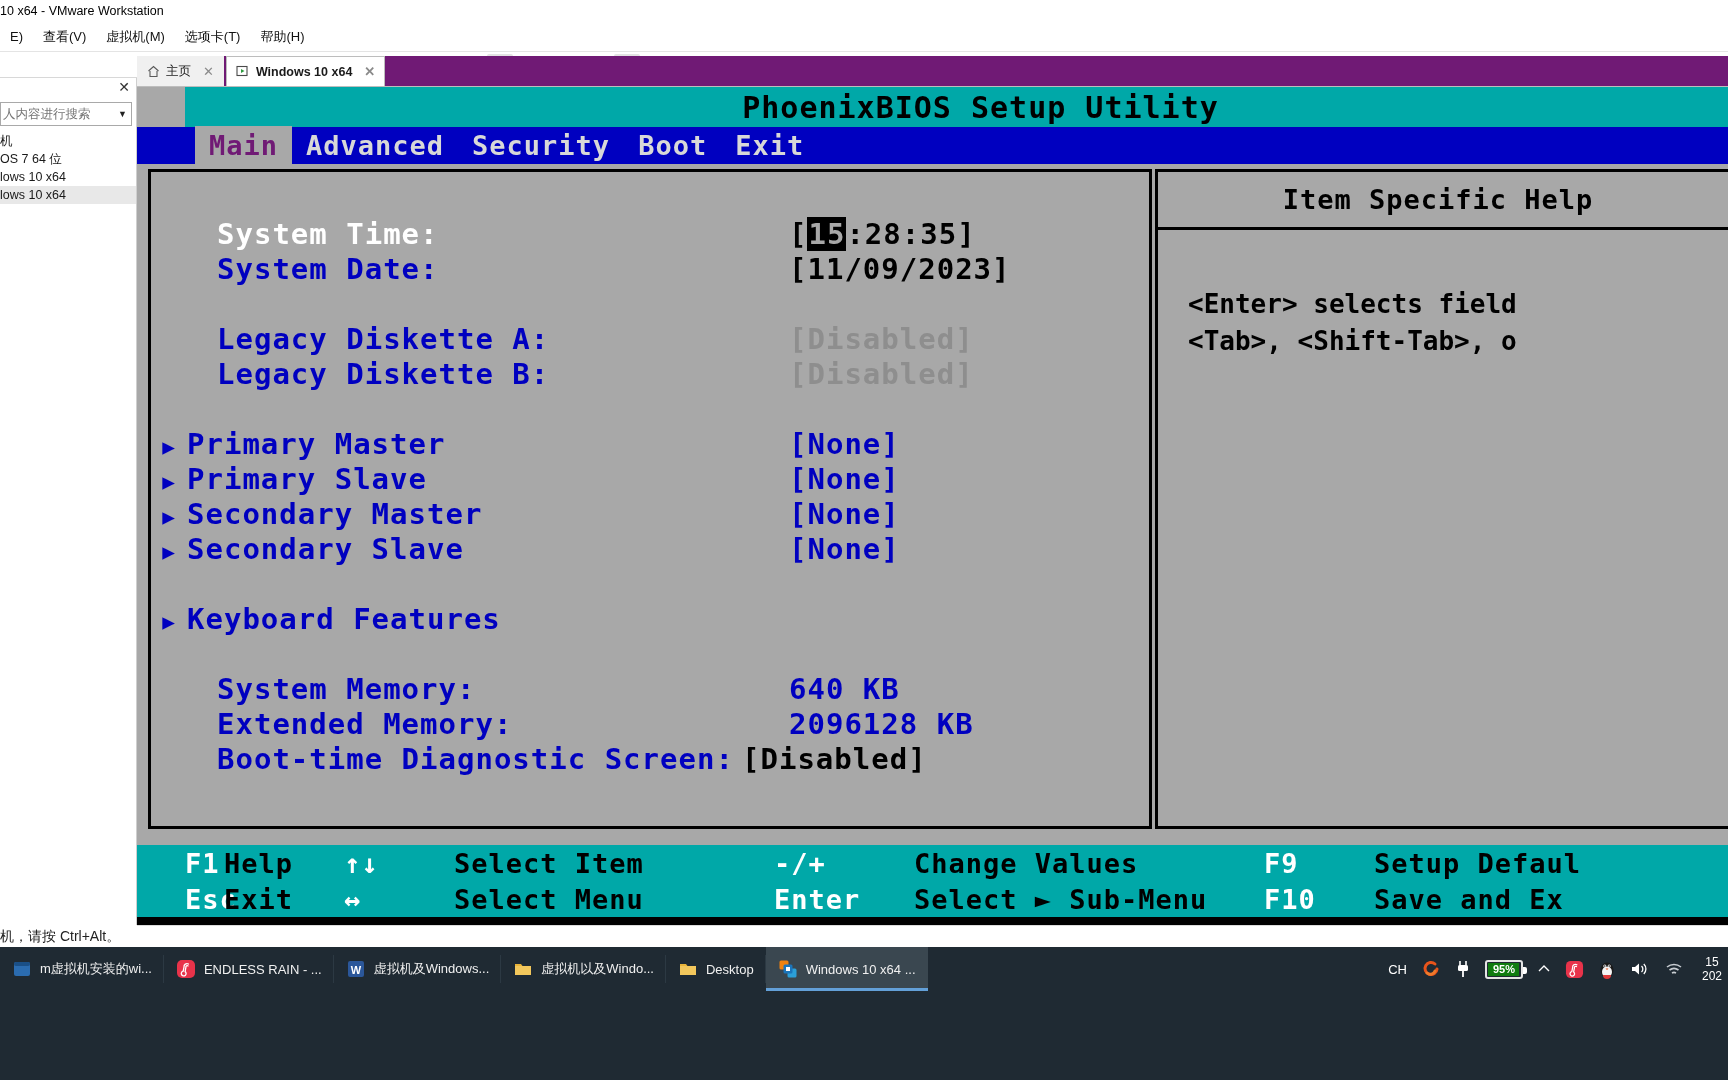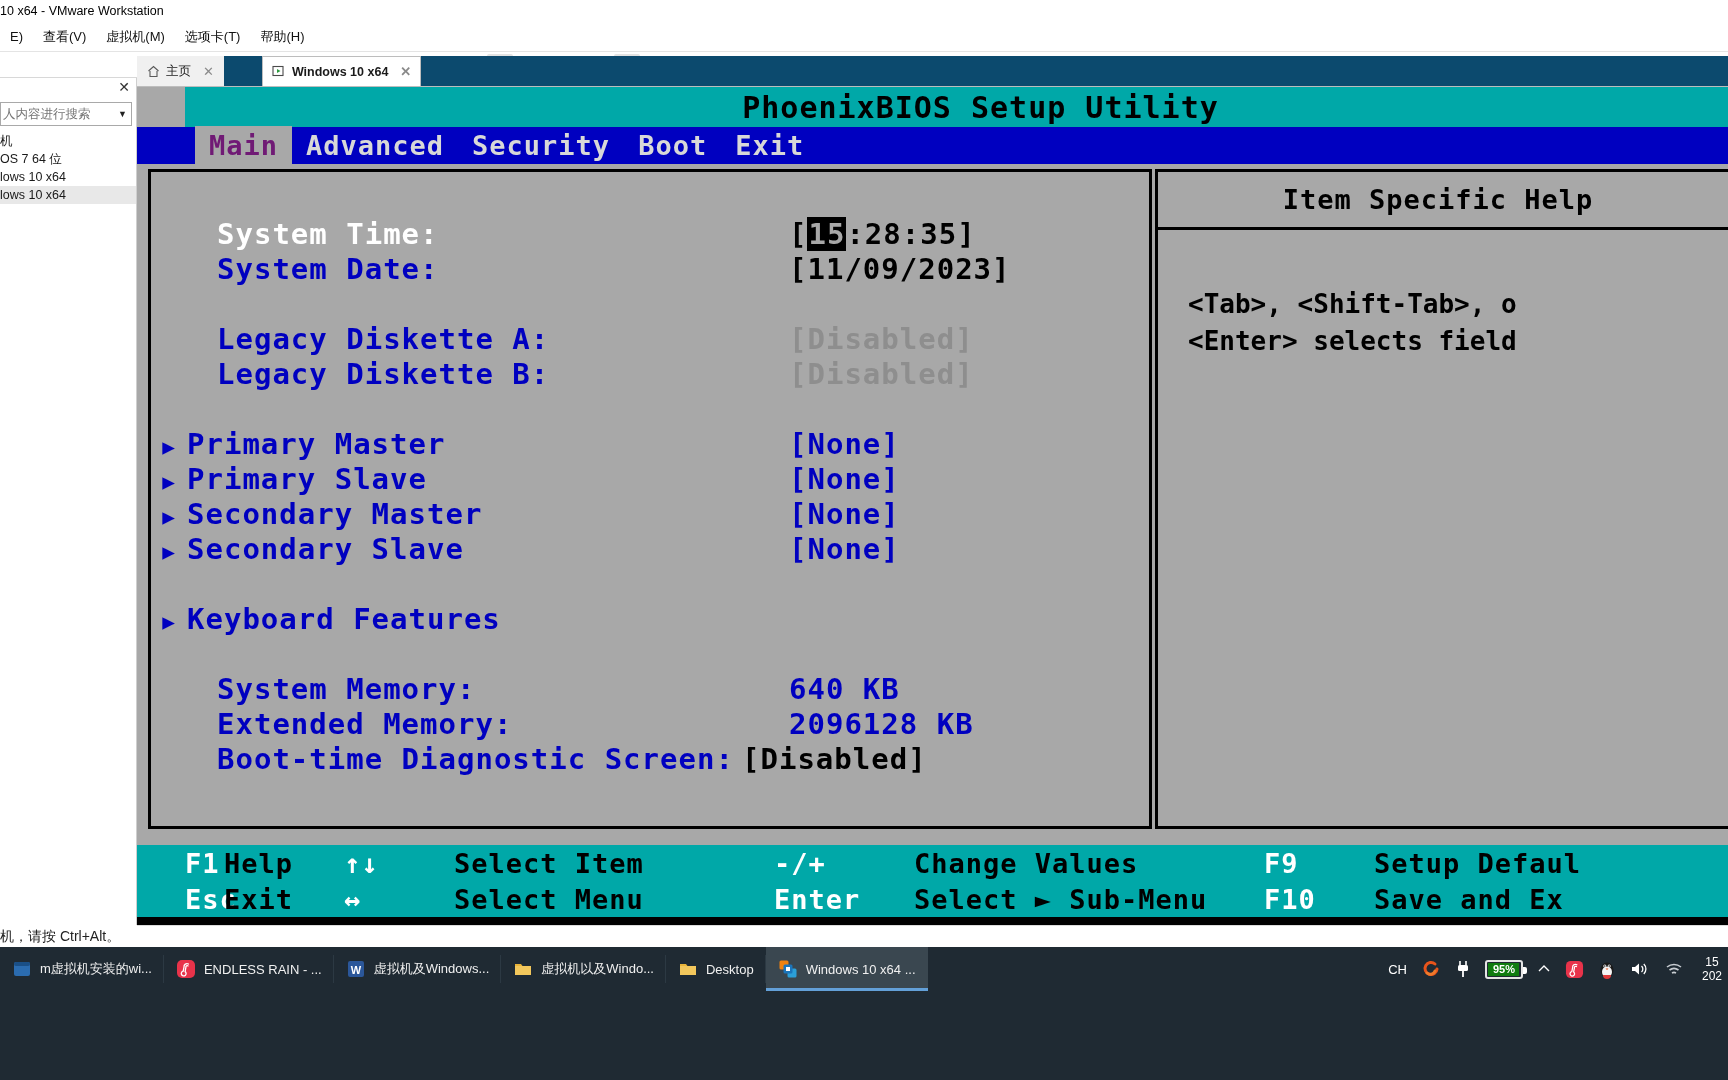--- a/index.html
+++ b/index.html
@@ -79,22 +79,22 @@
 
   .sb-status {
     position: absolute; left: 0; top: 925px; width: 137px; height: 22px;
     font-size: 14px; color: #222; line-height: 22px; white-space: nowrap;
     background: #fff;
   }
 
   
   .tabstrip {
     position: absolute; left: 137px; top: 56px; width: 1591px; height: 31px;
-    background: #0c4a6e; border-bottom: 1px solid #bdbdbd;
-    display: flex; align-items: flex-end; gap: 36px;
+    background: #701a75; border-bottom: 1px solid #bdbdbd;
+    display: flex; align-items: flex-end;
   }
   .tab {
     height: 30px; display: flex; align-items: center; gap: 6px;
     padding: 0 9px; font-size: 12.5px; color: #1a1a1a; white-space: nowrap;
     background: #f0f0f0; border: 1px solid transparent; border-bottom: 0;
     margin-right: 2px; cursor: default;
   }
   .tab.active { background: #ffffff; border-color: #bdbdbd; font-weight: bold; }
   .tab .tclose { font-size: 13px; color: #8a8a8a; margin-left: 6px; }
 
@@ -448,22 +448,22 @@
             <span class="lbl" style="width:555px">Boot-time Diagnostic Screen:</span>
             <span class="val blk">[Disabled]</span>
           </div>
 
         </div>
       </div>
 
       <div class="panel-right">
         <div class="pr-title">Item Specific Help</div>
         <div class="pr-body">
+          <div class="pr-line">&lt;Enter&gt; selects field</div>
           <div class="pr-line">&lt;Tab&gt;, &lt;Shift-Tab&gt;, o</div>
-          <div class="pr-line">&lt;Enter&gt; selects field</div>
         </div>
       </div>
 
     </div>
 
     <div class="bios-keys">
       <div class="keyrow">
         <span class="k kc1">F1</span>
         <span class="d kc2">Help</span>
         <span class="k" style="width:110px;padding-left:0">↑↓</span>

